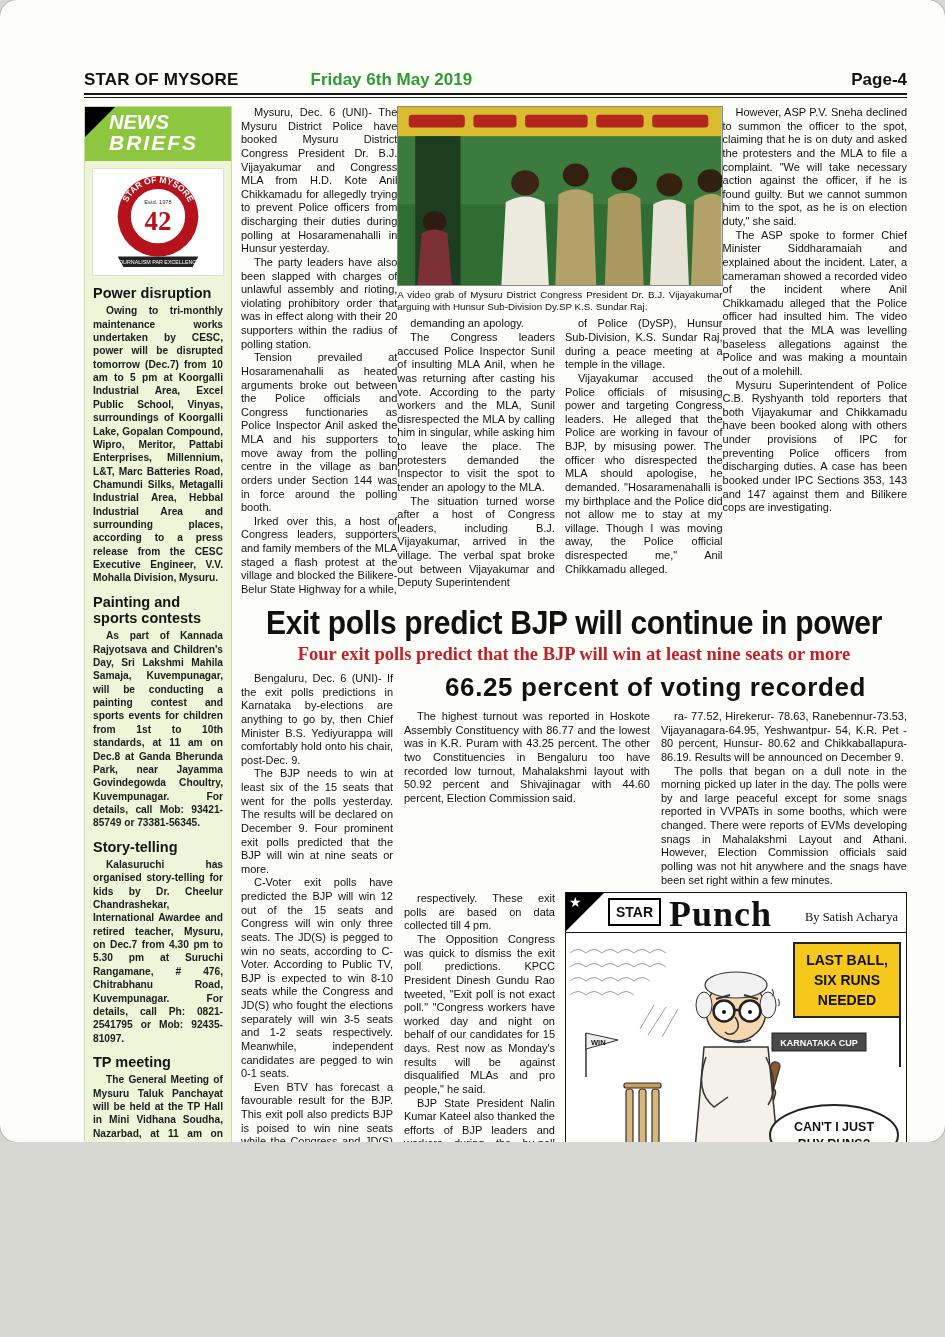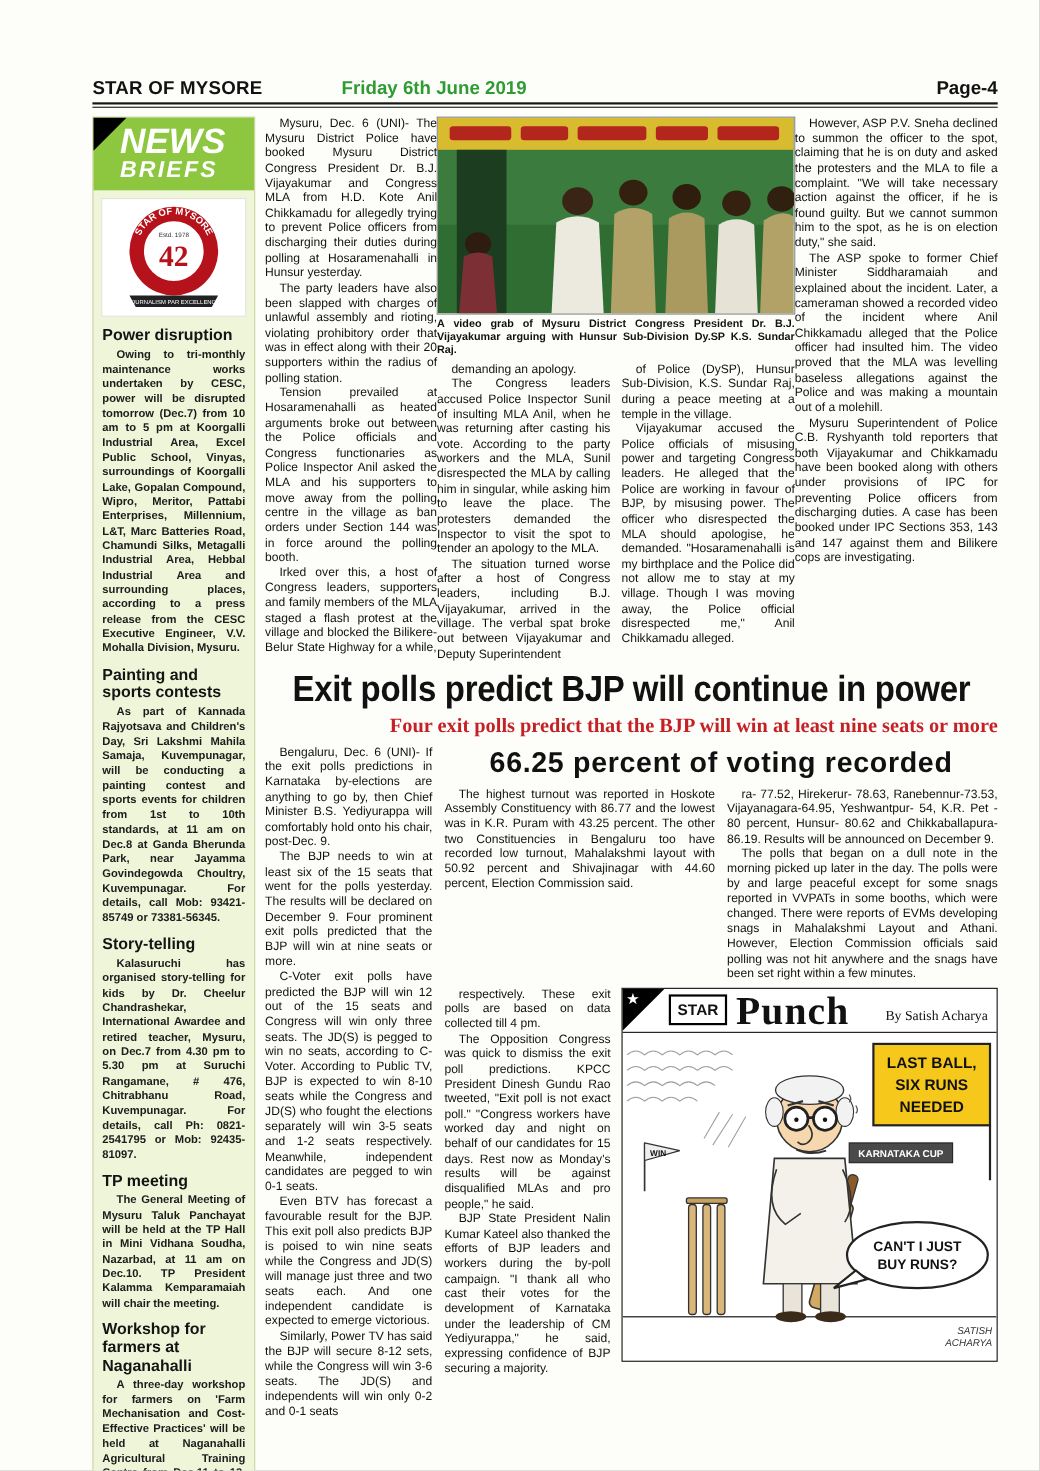--- a/index.html
+++ b/index.html
@@ -1,60 +1,60 @@
 <!DOCTYPE html>
 <html style="--green: #2e9b33; --sidebar_green: #8dc63f; --sidebar_bg: #eef5d8; --table_blue: #1d3592; --red: #c42127; --cartoon_yellow: #f6c81c;"><head>
 <meta charset="utf-8">
 <style>
   * { margin:0; padding:0; box-sizing:border-box; }
   html,body { background:#d8d8d2; }
   body { font-family:"Liberation Sans", sans-serif; color:#111; }
-  .page { position:relative; width:945px; height:1337px; margin:0 auto; background:#fdfdfa; overflow:hidden; outline:1px solid #b5b5ad; }
+  .page { position:relative; width:945px; height:1142px; margin:0 auto; background:#fdfdfa; overflow:hidden; outline:1px solid #b5b5ad;border-radius:17px; }
   .inner { position:absolute; left:84px; top:70px; width:823px; }
 
   
   .masthead-row { display:flex; align-items:baseline; font-weight:bold; font-size:17px; }
   .masthead { letter-spacing:0.2px; }
   .edition-date { color:var(--green,#2e9b33); margin-left:72px; }
   .page-no { margin-left:auto; }
   .rule-thick { border-bottom:2.5px solid #161616; margin-top:3px; }
   .rule-thin  { border-bottom:1px solid #161616; margin-top:2px; }
 
   
   .body-row { display:flex; gap:9px; margin-top:8px; }
   .sidebar { width:148px; flex:none; }
   .main { flex:1; min-width:0; }
 
   
   .briefs { background:var(--sidebar_bg,#eef5d8); border:1px solid #ccd8a6; padding-bottom:10px; }
   .briefs-head { position:relative; background:var(--sidebar_green,#8dc63f); padding:5px 8px 7px 24px; }
   .briefs-head::before { content:""; position:absolute; left:0; top:0; border-top:30px solid #000; border-right:30px solid transparent; }
-  .briefs-title1 { color:#fff; font-weight:bold; font-style:italic; font-size:32px; line-height:1; }
+  .briefs-title1 { color:#fff; font-weight:bold; font-style:italic; font-size:20px; line-height:1; }
   .briefs-title2 { color:#fff; font-weight:bold; font-style:italic; font-size:21px; line-height:1.05; letter-spacing:2px; }
   .logo-box { background:#fff; margin:7px 7px 2px; padding:3px 0; display:flex; justify-content:center; border:1px solid #e2e2d8; }
   .brief-section { padding:0 8px; }
   .brief-heading { font-size:14.5px; font-weight:bold; color:#141414; margin:9px 0 3px; line-height:1.12; }
   .brief-body { font-size:10.2px; font-weight:700; color:#1c1c1c; text-align:justify; line-height:1.31; text-indent:13px; }
 
   
   .headline1 { font-size:36px; font-weight:bold; text-align:center; line-height:1.04; letter-spacing:-0.5px; margin:2px 0 9px; }
   .article1 { display:flex; }
   .a1-col { flex:1; min-width:0; }
   .a1-mid { flex:2.08; min-width:0; }
   .a1-col4 { flex:1.18; min-width:0; }
   .body-para { font-size:11px; line-height:1.24; text-align:justify; text-indent:13px; margin:0; }
   .photo-frame { width:100%; height:180px; border:1px solid #888; overflow:hidden; }
   .photo-frame svg { width:100%; height:100%; display:block; }
-  .photo-caption { font-size:9.8px; font-weight:bold; line-height:1.25; text-align:justify; margin:3px 0 4px; }
+  .photo-caption { font-size:9.8px; font-weight:normal; line-height:1.25; text-align:justify; margin:3px 0 4px; }
   .a1-mid-cols { display:flex; gap:10px; }
   .a1-mid-cols > div { flex:1; min-width:0; }
 
   
   .headline2 { font-size:30px; font-weight:800; text-align:center; line-height:1.05; margin:8px 0 3px; letter-spacing:-0.3px; transform:scaleY(1.1); transform-origin:center top; }
-  .subhead { font-family:"Liberation Serif", serif; color:var(--red,#c42127); font-size:18.5px; font-weight:bold; text-align:right; margin:8px 0 7px; }
+  .subhead { font-family:"Liberation Serif", serif; color:var(--red,#c42127); font-size:18.5px; font-weight:bold; text-align:center; margin:8px 0 7px; }
   .section2 { display:flex; gap:11px; }
   .s2-left { width:152px; flex:none; }
   .s2-right { flex:1; min-width:0; }
   .headline3 { font-size:26px; font-weight:bold; text-align:center; letter-spacing:0.6px; margin:0 0 7px; }
   .s2-cols { display:flex; gap:11px; }
   .s2-cols > div { flex:1; min-width:0; }
   .s2-para { font-size:11px; line-height:1.24; text-align:justify; text-indent:13px; margin:0; }
   .s2-bottom { display:flex; gap:10px; margin-top:5px; }
   .s2-bot-col { width:151px; flex:none; }
 
@@ -70,21 +70,21 @@
   .punch-art svg { width:100%; height:100%; display:block; }
 </style>
 </head>
 <body>
 
 <div class="page">
   <div class="inner">
 
     <div class="masthead-row">
       <span class="masthead">STAR OF MYSORE</span>
-      <span class="edition-date">Friday 6th June 2019</span>
+      <span class="edition-date">Friday 6th May 2019</span>
       <span class="page-no">Page-4</span>
     </div>
     <div class="rule-thick"></div>
     <div class="rule-thin"></div>
 
     <div class="body-row">
 
       <div class="sidebar">
         <div class="briefs">
           <div class="briefs-head">

